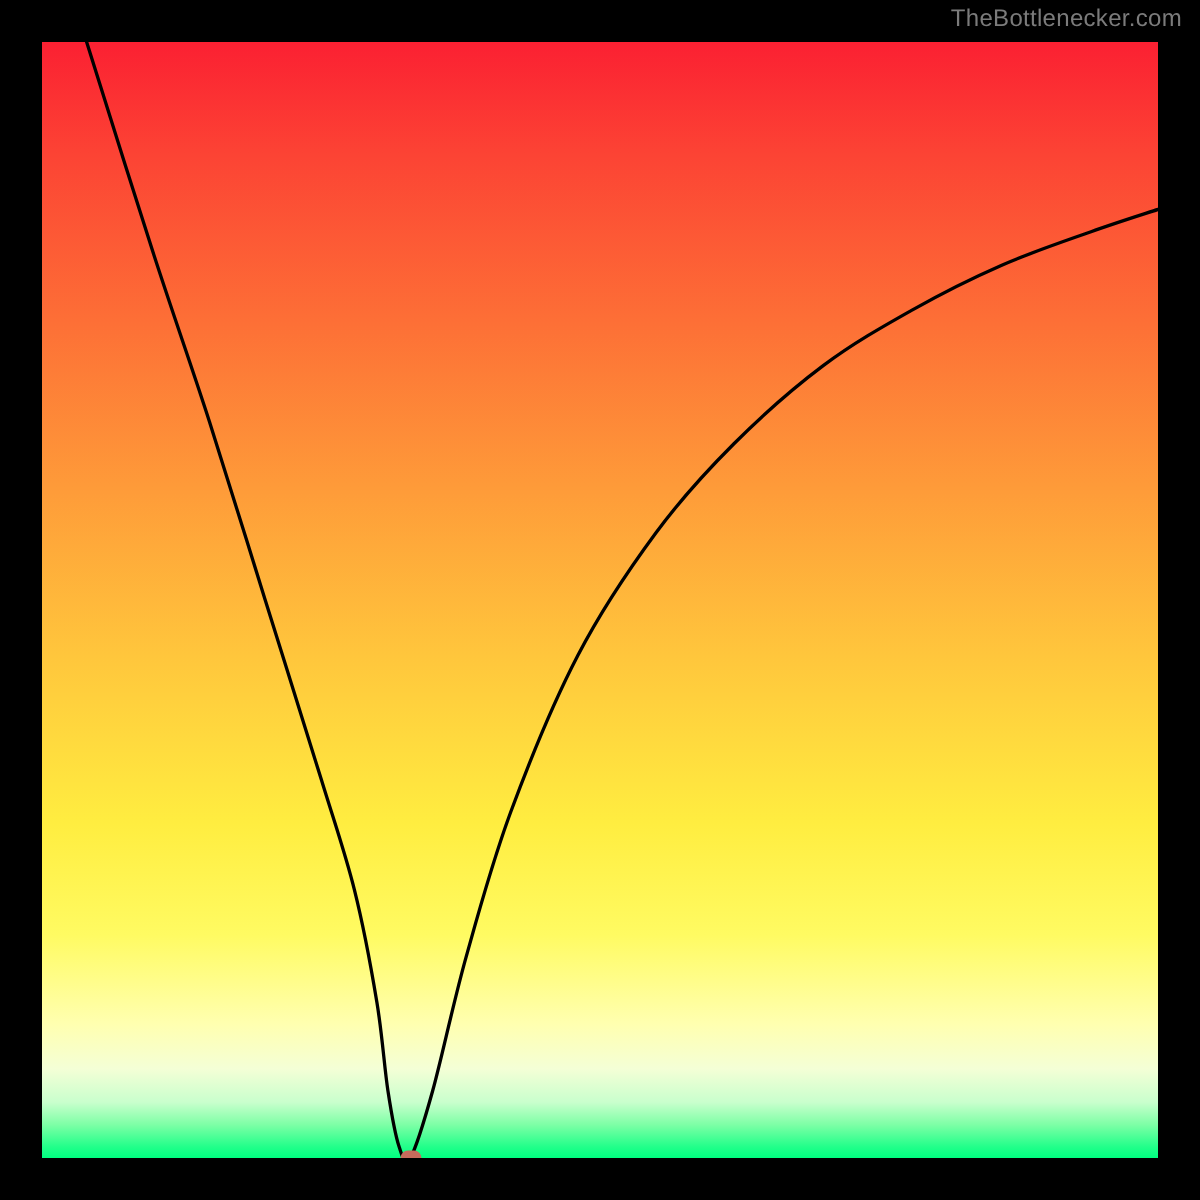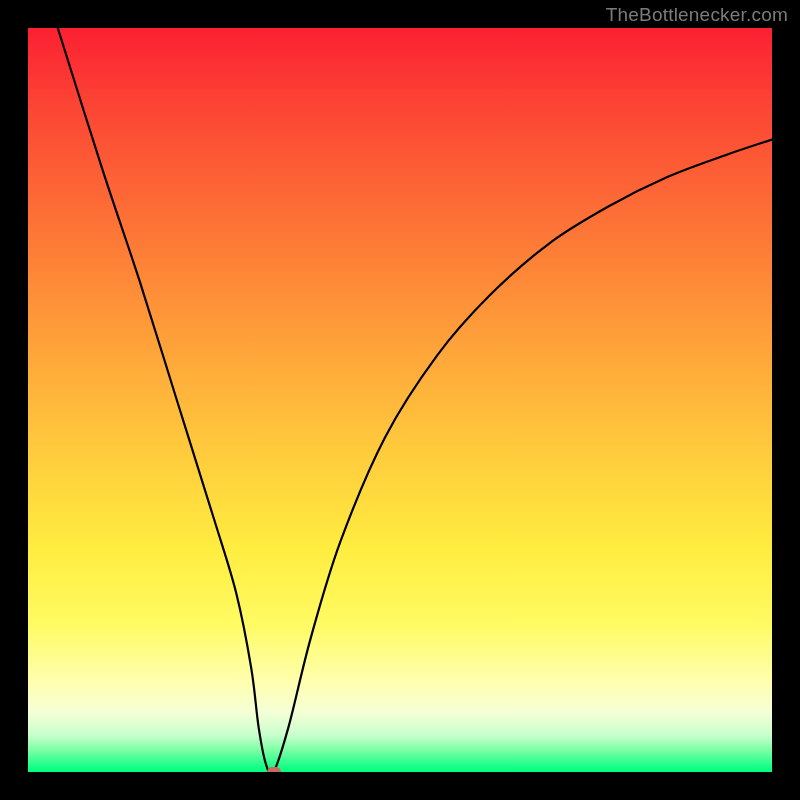--- a/index.html
+++ b/index.html
@@ -47,21 +47,21 @@
   }
   .curve-svg {
     position: absolute;
     inset: 0;
   }
   .watermark {
     position: absolute;
     top: 4px;
     right: 12px;
     color: #7b7b7b;
-    font-size: 19px;
+    font-size: 16px;
     letter-spacing: 0.2px;
     user-select: none;
   }
   .marker {
     position: absolute;
     width: 14px;
     height: 10px;
     background: #c76b5c;
     border-radius: 5px;
     transform: translate(-50%, -50%);

